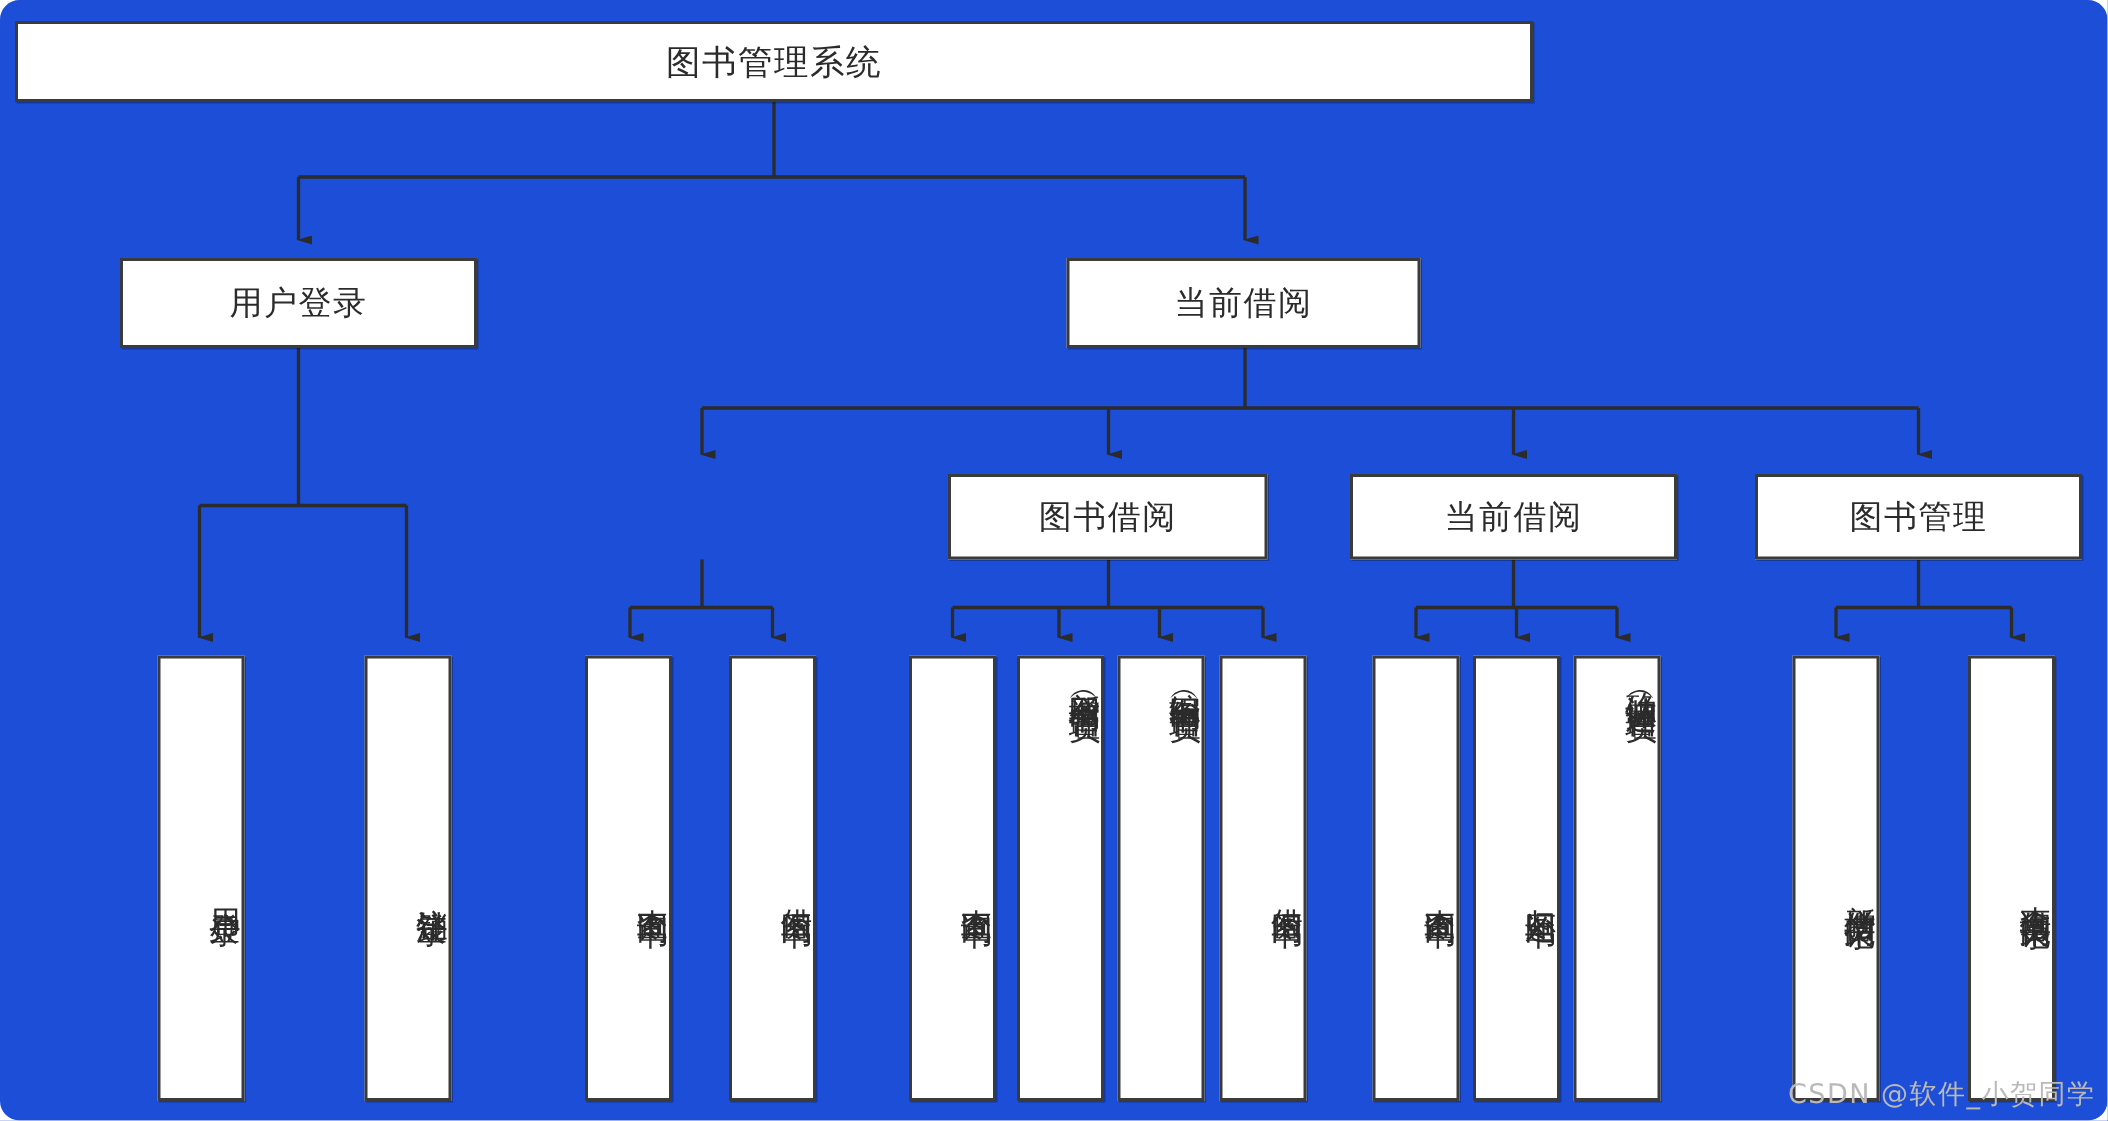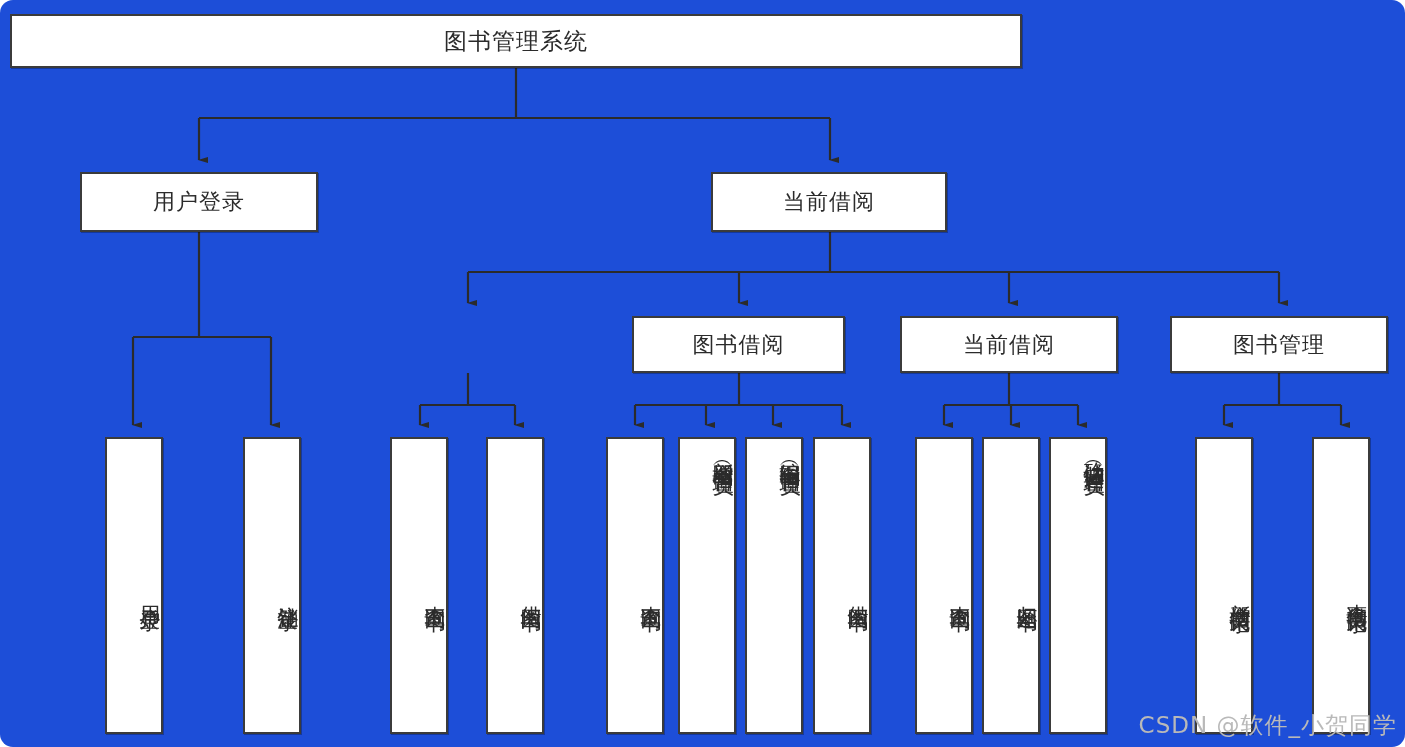--- a/index.html
+++ b/index.html
@@ -54,21 +54,21 @@
     padding-top:6px;
   }
   .node .lbl{
     display:block;
     white-space:pre;
   }
   .watermark{
     position:absolute;
     right:8px;
     bottom:6px;
-    font-size:23px;
+    font-size:18px;
     color:#b9b9b9;
     letter-spacing:1px;
     white-space:nowrap;
   }
 </style>
 </head>
 <body>
 
 <div id="canvas">
 

